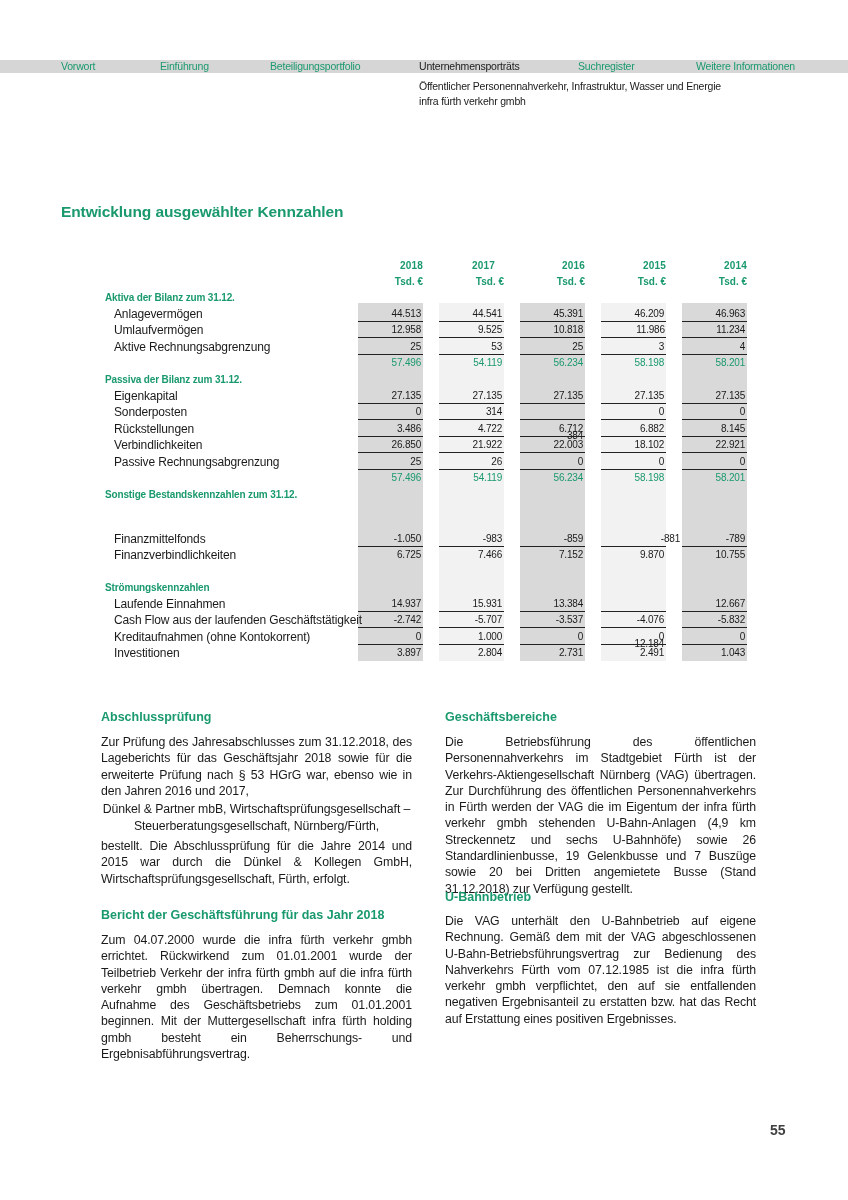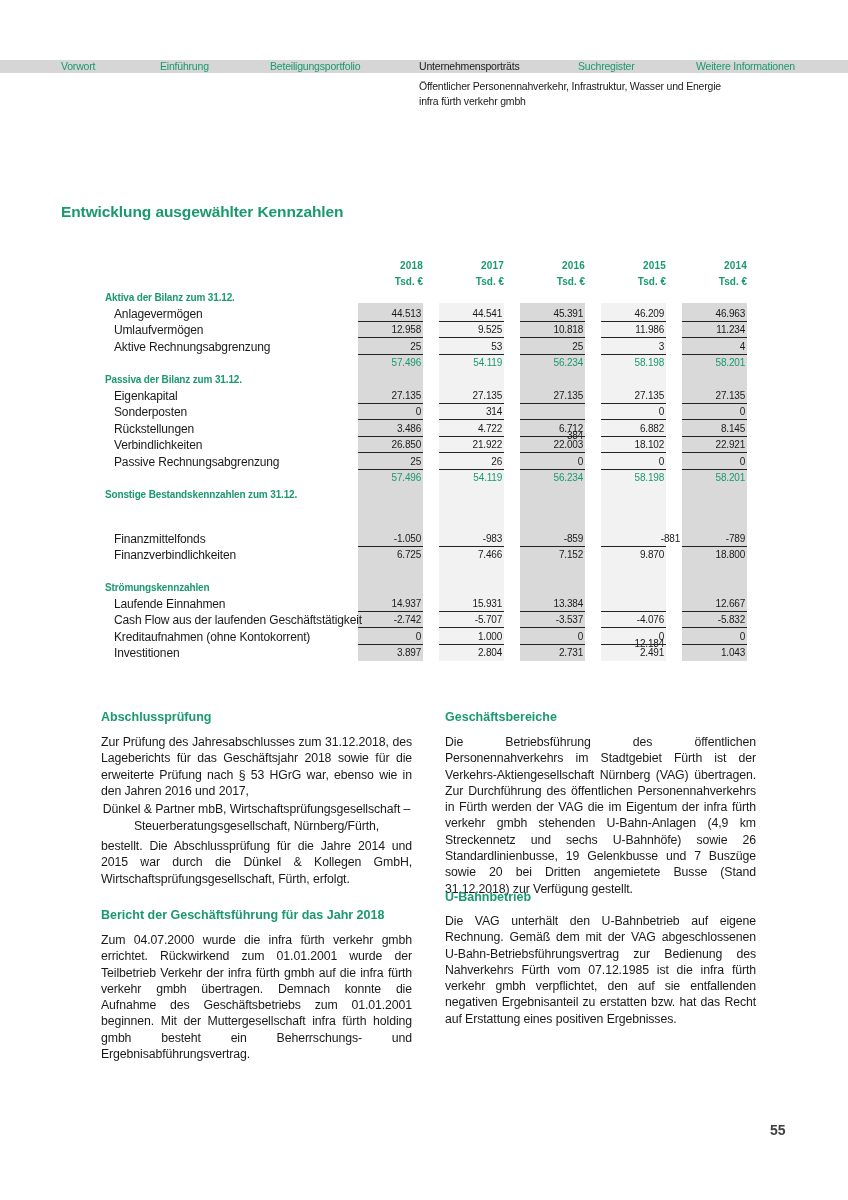--- a/index.html
+++ b/index.html
@@ -81,21 +81,21 @@
 <div class="page-title">Entwicklung ausgewählter Kennzahlen</div>
 
 <div>
   <div class="col-bg dark" style="left:358px"></div>
   <div class="col-bg light" style="left:439px"></div>
   <div class="col-bg dark" style="left:520px"></div>
   <div class="col-bg light" style="left:601px"></div>
   <div class="col-bg dark" style="left:682px"></div>
 
   <div class="year-head" style="left:358px; top:260px">2018</div>
-  <div class="year-head" style="left:439px; top:260px">2017</div>
+  <div class="year-head" style="left:430px; top:260px">2017</div>
   <div class="year-head" style="left:520px; top:260px">2016</div>
   <div class="year-head" style="left:601px; top:260px">2015</div>
   <div class="year-head" style="left:682px; top:260px">2014</div>
   <div class="unit-head" style="left:358px; top:276px">Tsd. €</div>
   <div class="unit-head" style="left:439px; top:276px">Tsd. €</div>
   <div class="unit-head" style="left:520px; top:276px">Tsd. €</div>
   <div class="unit-head" style="left:601px; top:276px">Tsd. €</div>
   <div class="unit-head" style="left:682px; top:276px">Tsd. €</div>
 
   <div class="section-label" style="top:292px">Aktiva der Bilanz zum 31.12.</div>
@@ -130,21 +130,21 @@
       <div class="cell" style="left: 601px; top: 308px;">46.209</div>
       <div class="rule" style="left: 601px; top: 321px;"></div>
       <div class="cell" style="left: 682px; top: 308px;">46.963</div>
       <div class="rule" style="left: 682px; top: 321px;"></div>
       <div class="cell" style="left: 358px; top: 324px;">12.958</div>
       <div class="rule" style="left: 358px; top: 337px;"></div>
       <div class="cell" style="left: 439px; top: 324px;">9.525</div>
       <div class="rule" style="left: 439px; top: 337px;"></div>
       <div class="cell" style="left: 520px; top: 324px;">10.818</div>
       <div class="rule" style="left: 520px; top: 337px;"></div>
-      <div class="cell" style="left: 601px; top: 324px;">11.986</div>
+      <div class="cell" style="left: 619px; top: 324px; text-align: center;">11.986</div>
       <div class="rule" style="left: 601px; top: 337px;"></div>
       <div class="cell" style="left: 682px; top: 324px;">11.234</div>
       <div class="rule" style="left: 682px; top: 337px;"></div>
       <div class="cell" style="left: 358px; top: 341px;">25</div>
       <div class="rule" style="left: 358px; top: 354px;"></div>
       <div class="cell" style="left: 439px; top: 341px;">53</div>
       <div class="rule" style="left: 439px; top: 354px;"></div>
       <div class="cell" style="left: 520px; top: 341px;">25</div>
       <div class="rule" style="left: 520px; top: 354px;"></div>
       <div class="cell" style="left: 601px; top: 341px;">3</div>
@@ -218,21 +218,21 @@
       <div class="cell" style="left: 520px; top: 533px;">-859</div>
       <div class="rule" style="left: 520px; top: 546px;"></div>
       <div class="cell" style="left: 617px; top: 533px;">-881</div>
       <div class="rule" style="left: 601px; top: 546px;"></div>
       <div class="cell" style="left: 682px; top: 533px;">-789</div>
       <div class="rule" style="left: 682px; top: 546px;"></div>
       <div class="cell" style="left: 358px; top: 549px;">6.725</div>
       <div class="cell" style="left: 439px; top: 549px;">7.466</div>
       <div class="cell" style="left: 520px; top: 549px;">7.152</div>
       <div class="cell" style="left: 601px; top: 549px;">9.870</div>
-      <div class="cell" style="left: 682px; top: 549px;">18.800</div>
+      <div class="cell" style="left: 682px; top: 549px;">10.755</div>
       <div class="cell" style="left: 358px; top: 598px;">14.937</div>
       <div class="rule" style="left: 358px; top: 611px;"></div>
       <div class="cell" style="left: 439px; top: 598px;">15.931</div>
       <div class="rule" style="left: 439px; top: 611px;"></div>
       <div class="cell" style="left: 520px; top: 598px;">13.384</div>
       <div class="rule" style="left: 520px; top: 611px;"></div>
       <div class="cell" style="left: 601px; top: 598px; margin-top: 40px;">12.184</div>
       <div class="rule" style="left: 601px; top: 611px;"></div>
       <div class="cell" style="left: 682px; top: 598px;">12.667</div>
       <div class="rule" style="left: 682px; top: 611px;"></div>

